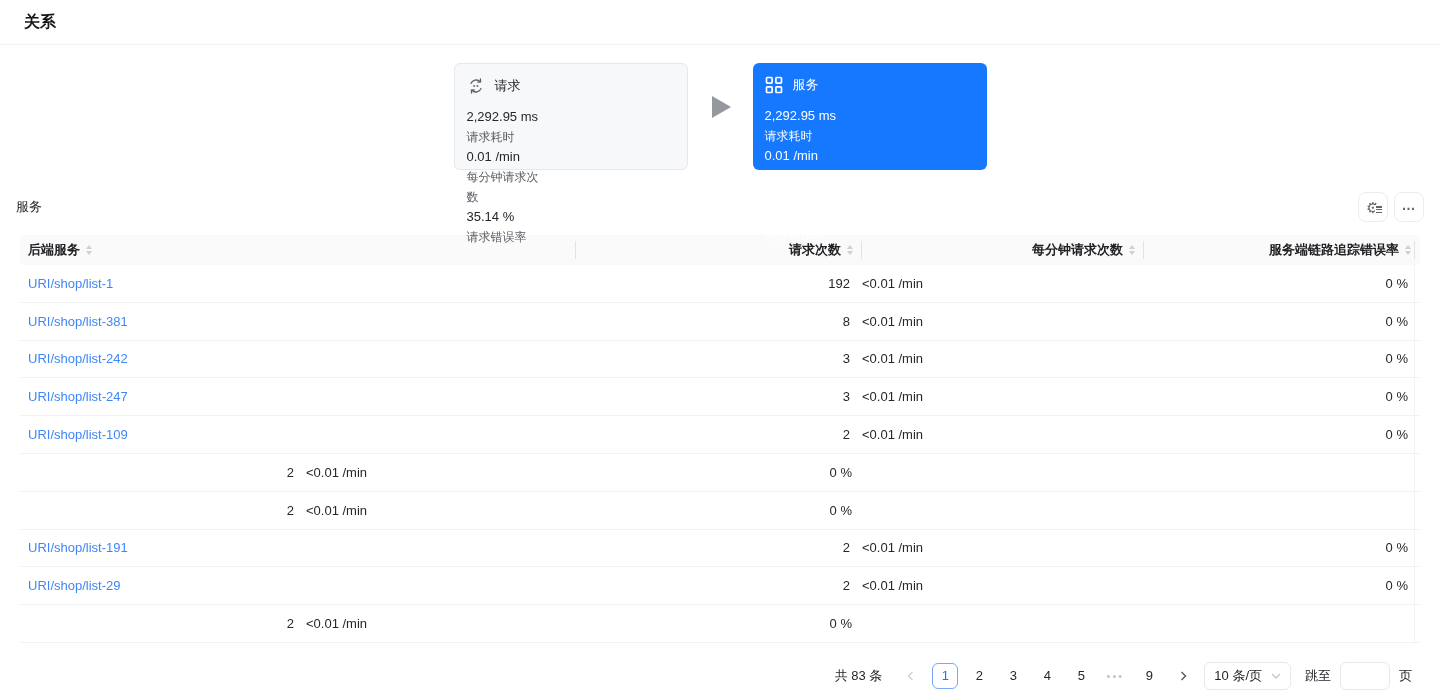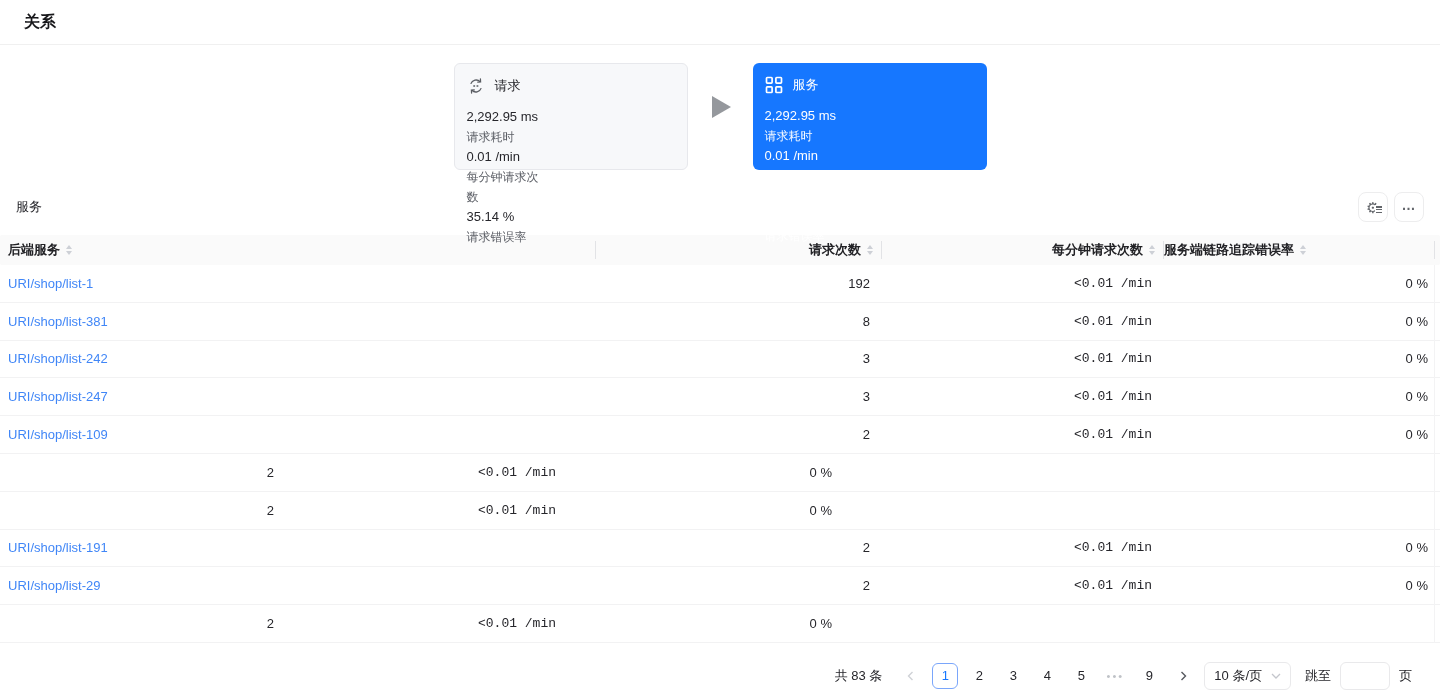--- a/index.html
+++ b/index.html
@@ -35,41 +35,41 @@
   .tool-group { display:flex; gap:6px; }
   .tool-btn { width:30px; height:30px; border:1px solid #ededee; border-radius:8px; background:#fff;
               display:flex; align-items:center; justify-content:center; cursor:pointer; position:relative; color:#63666b; }
   .gear-glyph { font-size:15px; line-height:1; }
   .gear-lines { position:absolute; right:5px; bottom:7px; display:flex; flex-direction:column; gap:1.5px;
                 background:#fff; padding:1px 0 1px 1px; }
   .gear-lines i { display:block; width:6px; height:1.2px; background:#63666b; }
   .more-glyph { font-size:14px; letter-spacing:1px; font-weight:700; margin-top:-4px; }
 
   
-  .table { margin:13px 0 0; }
+  .table { margin:13px 20px 0; }
   .thead { display:flex; background:#fafafa; height:30px; align-items:center; border-radius:2px; }
   .th { display:flex; align-items:center; gap:5px; font-weight:700; font-size:13px; color:#222226;
         position:relative; height:100%; cursor:pointer; }
   .th::after { content:''; position:absolute; right:0; top:50%; transform:translateY(-50%);
                width:1px; height:18px; background:#e2e3e6; }
   .th1 { flex:1; padding-left:8px; justify-content:flex-start; }
   .th2 { width:286px; justify-content:flex-end; padding-right:9px; }
   .th3 { width:282px; justify-content:flex-end; padding-right:9px; }
-  .th4 { width:276px; justify-content:flex-start; padding-right:9px; }
+  .th4 { width:276px; justify-content:flex-end; padding-right:9px; }
   .th4::after { right:5px; }
   .sorter { display:flex; flex-direction:column; gap:2px; margin-left:1px; }
   .caret-up { width:0;height:0;border-left:3.5px solid transparent;border-right:3.5px solid transparent;border-bottom:4.5px solid #cdd0d6; }
   .caret-down { width:0;height:0;border-left:3.5px solid transparent;border-right:3.5px solid transparent;border-top:4.5px solid #cdd0d6; }
   .tbody { position:relative; }
   .tbody::after { content:''; position:absolute; top:0; bottom:0; right:5px; width:1px; background:#f3f3f4; }
   .trow { display:flex; align-items:center; height:37.8px; border-bottom:1px solid #f2f2f3; font-size:13px; }
   .td { white-space:nowrap; }
   .td1 { flex:1; padding-left:8px; text-align:left; }
   .td2 { width:286px; text-align:right; padding-right:12px; }
-  .td3 { width:282px; text-align:right; padding-right:12px;font-family:Liberation Mono, monospace; }
+  .td3 { width:282px; padding-right:12px; }
   .td4 { width:276px; text-align:right; padding-right:12px; }
   a.link { color:var(--link,#4086f7); text-decoration:none; cursor:pointer; }
 
   
   .pagination { display:flex; justify-content:flex-end; align-items:center; padding-right:28px; margin-top:19px; gap:8px; }
   .pg-total { margin-right:8px; color:#26262b; }
   .pg-item { min-width:26px; height:26px; display:flex; align-items:center; justify-content:center;
              border-radius:6px; cursor:pointer; color:#26262b; border:1px solid transparent; }
   .pg-item.active { border-color:#7aa6fb; color:var(--accent,#1677ff); }
   .pg-item.dots { color:#bfc2c7; letter-spacing:2px; font-size:11px; cursor:default; }

